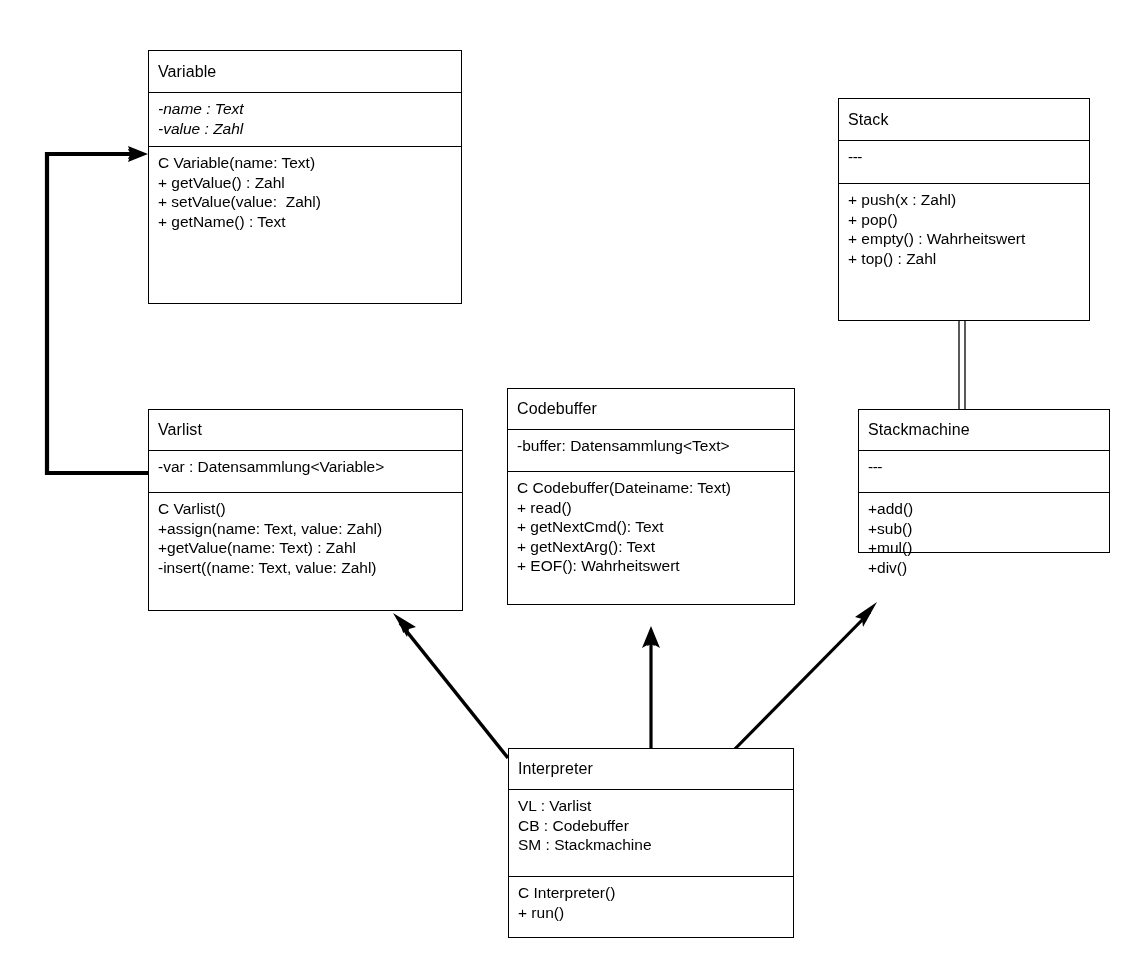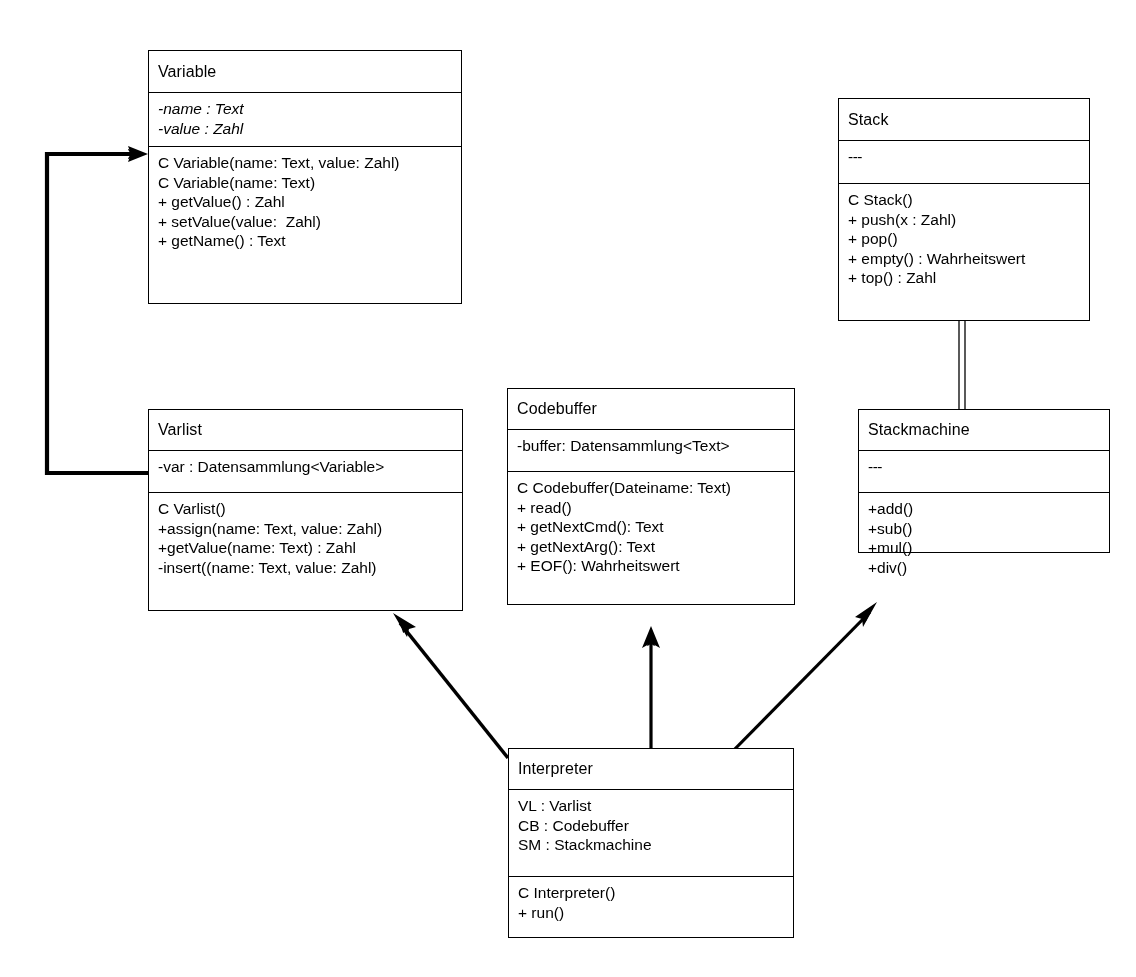--- a/index.html
+++ b/index.html
@@ -112,37 +112,35 @@
 
   <div class="umlclass" style="left:148px; top:50px; width:314px; height:254px;">
     <div class="uml-name" style="height:42px;">
       <span>Variable</span>
     </div>
     <div class="uml-attrs" style="height:54px;font-style:italic;">
       <div class="uml-line">-name : Text</div>
       <div class="uml-line">-value : Zahl</div>
     </div>
     <div class="uml-ops">
-      <div class="uml-line">C Variable(name: Text, value: Zahl)</div>
       <div class="uml-line">C Variable(name: Text)</div>
       <div class="uml-line">+ getValue() : Zahl</div>
       <div class="uml-line">+ setValue(value:  Zahl)</div>
       <div class="uml-line">+ getName() : Text</div>
     </div>
   </div>
 
   <div class="umlclass" style="left:838px; top:50px; width:252px; height:223px;margin-top:48px;">
     <div class="uml-name" style="height:42px;">
       <span>Stack</span>
     </div>
     <div class="uml-attrs" style="height:43px;">
       <div class="uml-dash">---</div>
     </div>
     <div class="uml-ops">
-      <div class="uml-line">C Stack()</div>
       <div class="uml-line">+ push(x : Zahl)</div>
       <div class="uml-line">+ pop()</div>
       <div class="uml-line">+ empty() : Wahrheitswert</div>
       <div class="uml-line">+ top() : Zahl</div>
     </div>
   </div>
 
   <div class="umlclass" style="left:148px; top:409px; width:315px; height:202px;">
     <div class="uml-name" style="height:41px;">
       <span>Varlist</span>

